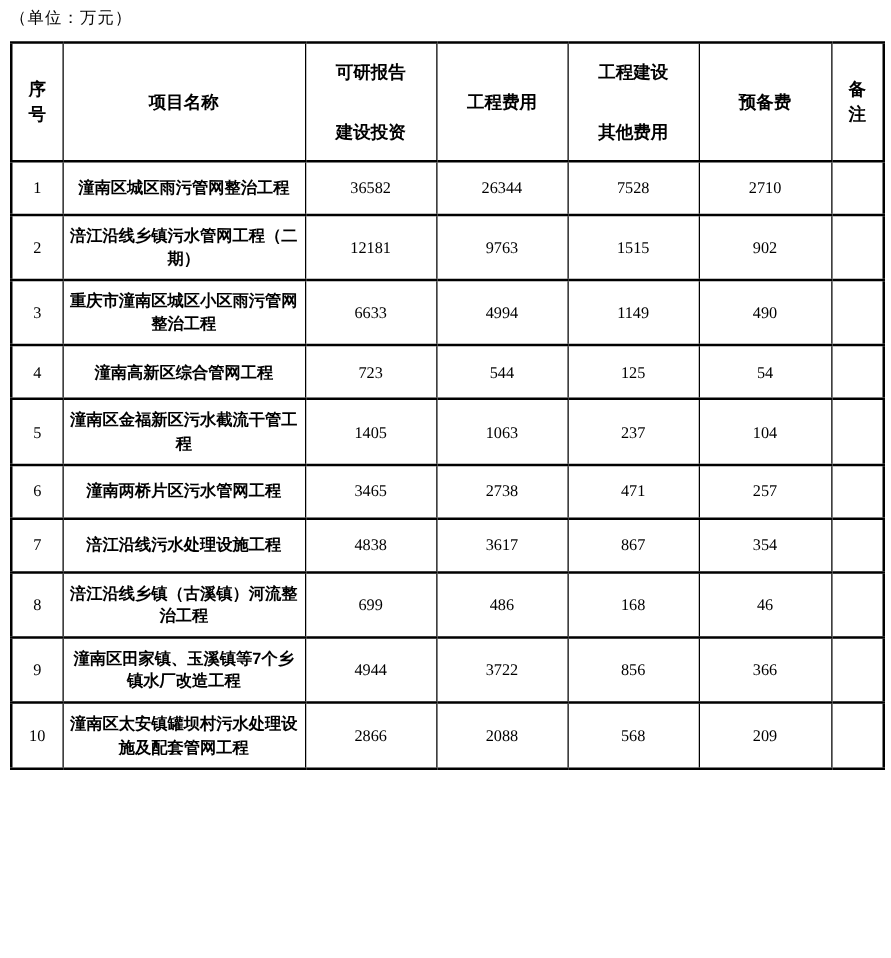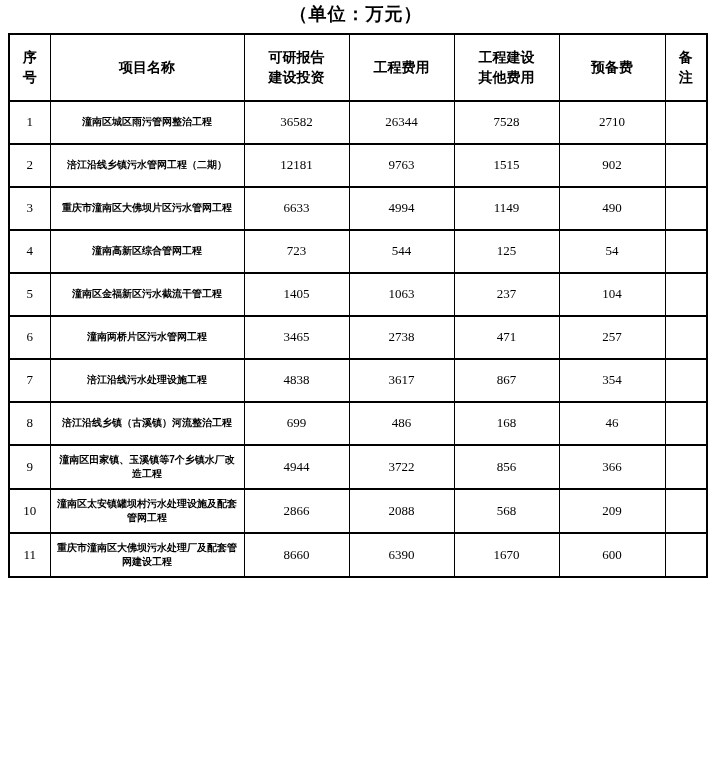--- a/index.html
+++ b/index.html
@@ -10,23 +10,23 @@
     font-family: "Liberation Sans", "DejaVu Sans", sans-serif;
     color: #000000;
     overflow: hidden;
   }
   .page {
     width: 713px;
     height: 766px;
     padding: 5px 7px 6px 8px;
   }
   .unit-label {
-    text-align: center;
-    font-weight: bold;
-    font-size: 18px;
+    text-align: left;
+    font-weight: normal;
+    font-size: 13px;
     line-height: 18px;
     padding-right: 2px;
     letter-spacing: 1px;
   }
   table.doc-table {
     margin-top: 10px;
     border-collapse: collapse;
     table-layout: fixed;
     width: 698px;
     border: 2px solid #000;
@@ -47,30 +47,30 @@
     background: #ffffff;
   }
   .doc-table thead tr { height: 66px; }
   .doc-table th {
     font-size: 14px;
     font-weight: bold;
     line-height: 1.45;
     padding: 12px;
   }
   .doc-table th .h-line { display: block; }
-  .doc-table th .h-line + .h-line { margin-top: 0; }
+  .doc-table th .h-line + .h-line { margin-top: 28px; }
   .doc-table tbody tr { height: 43px; }
   .doc-table td { padding: 7px 2px; }
   .doc-table td.num {
     font-family: "Liberation Serif", "DejaVu Serif", serif;
     font-size: 13px;
     font-weight: normal;
   }
   .doc-table td.c-name {
-    font-size: 10px;
+    font-size: 13px;
     font-weight: bold;
     line-height: 1.4;
     padding: 7px 4px;
   }
 </style>
 </head>
 <body>
 
 <div class="page">
 
@@ -127,21 +127,21 @@
     <td class="num">2</td>
     <td class="c-name">涪江沿线乡镇污水管网工程（二期）</td>
     <td class="num">12181</td>
     <td class="num">9763</td>
     <td class="num">1515</td>
     <td class="num">902</td>
     <td class="num"></td>
   </tr>
         <tr>
     <td class="num">3</td>
-    <td class="c-name">重庆市潼南区大佛坝片区污水管网工程</td>
+    <td class="c-name">重庆市潼南区城区小区雨污管网整治工程</td>
     <td class="num">6633</td>
     <td class="num">4994</td>
     <td class="num">1149</td>
     <td class="num">490</td>
     <td class="num"></td>
   </tr>
         <tr>
     <td class="num">4</td>
     <td class="c-name">潼南高新区综合管网工程</td>
     <td class="num">723</td>
@@ -197,25 +197,16 @@
   </tr>
         <tr>
     <td class="num">10</td>
     <td class="c-name">潼南区太安镇罐坝村污水处理设施及配套管网工程</td>
     <td class="num">2866</td>
     <td class="num">2088</td>
     <td class="num">568</td>
     <td class="num">209</td>
     <td class="num"></td>
   </tr>
-        <tr>
-    <td class="num">11</td>
-    <td class="c-name">重庆市潼南区大佛坝污水处理厂及配套管网建设工程</td>
-    <td class="num">8660</td>
-    <td class="num">6390</td>
-    <td class="num">1670</td>
-    <td class="num">600</td>
-    <td class="num"></td>
-  </tr>
       </tbody>
   </table>
 
 </div>
 
 </body></html>

